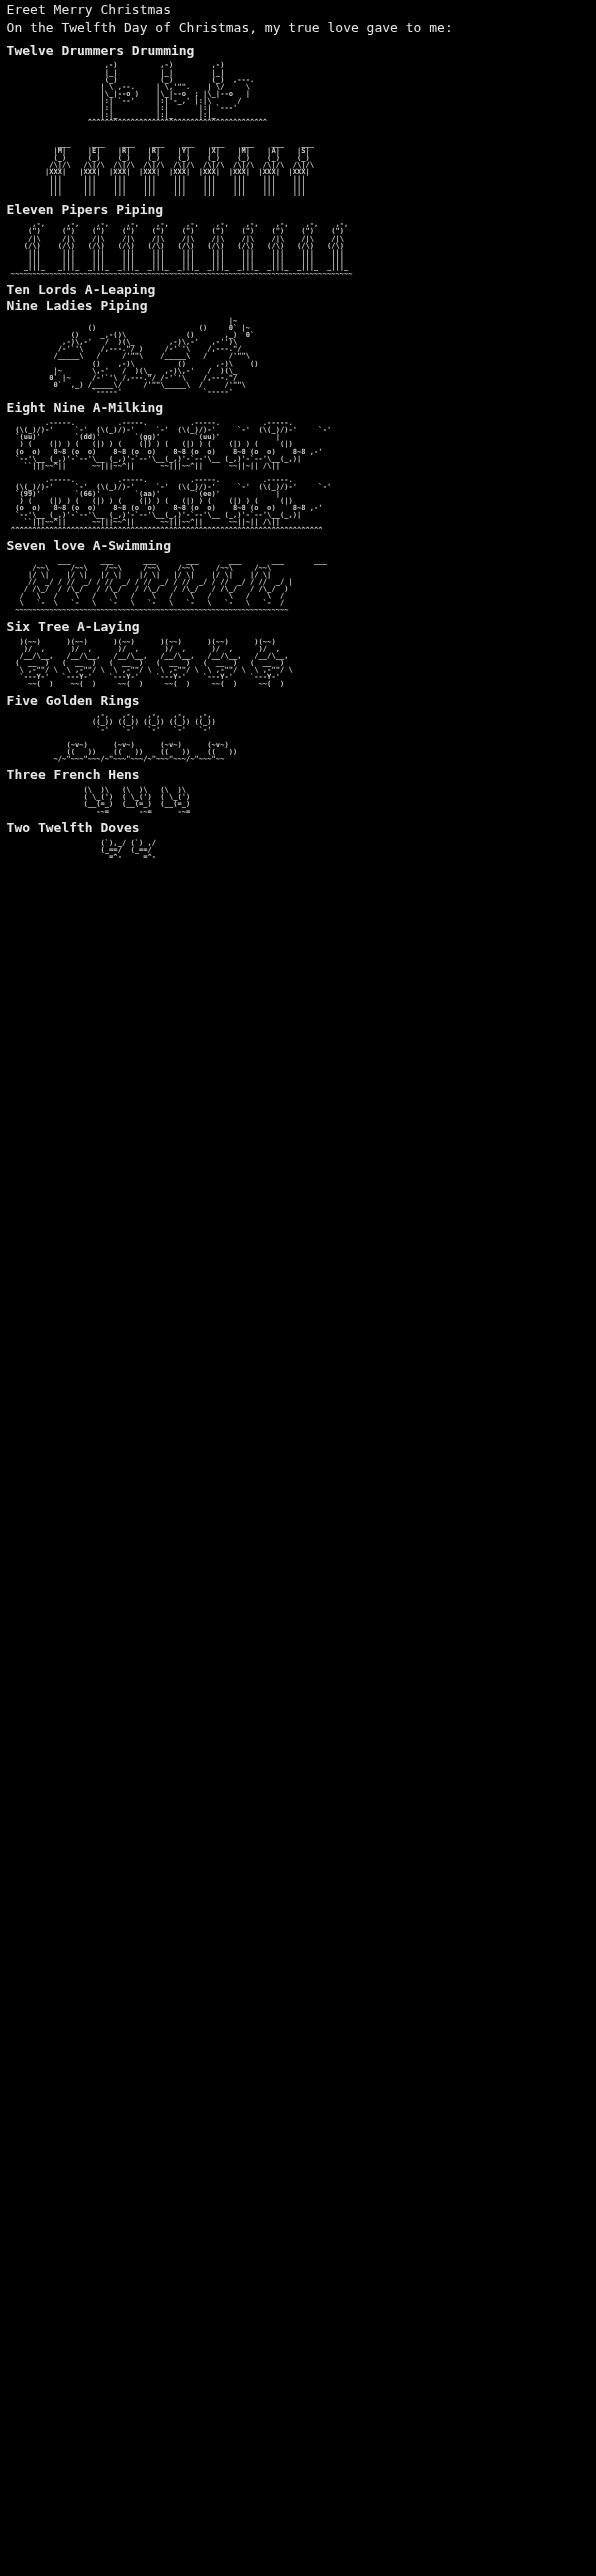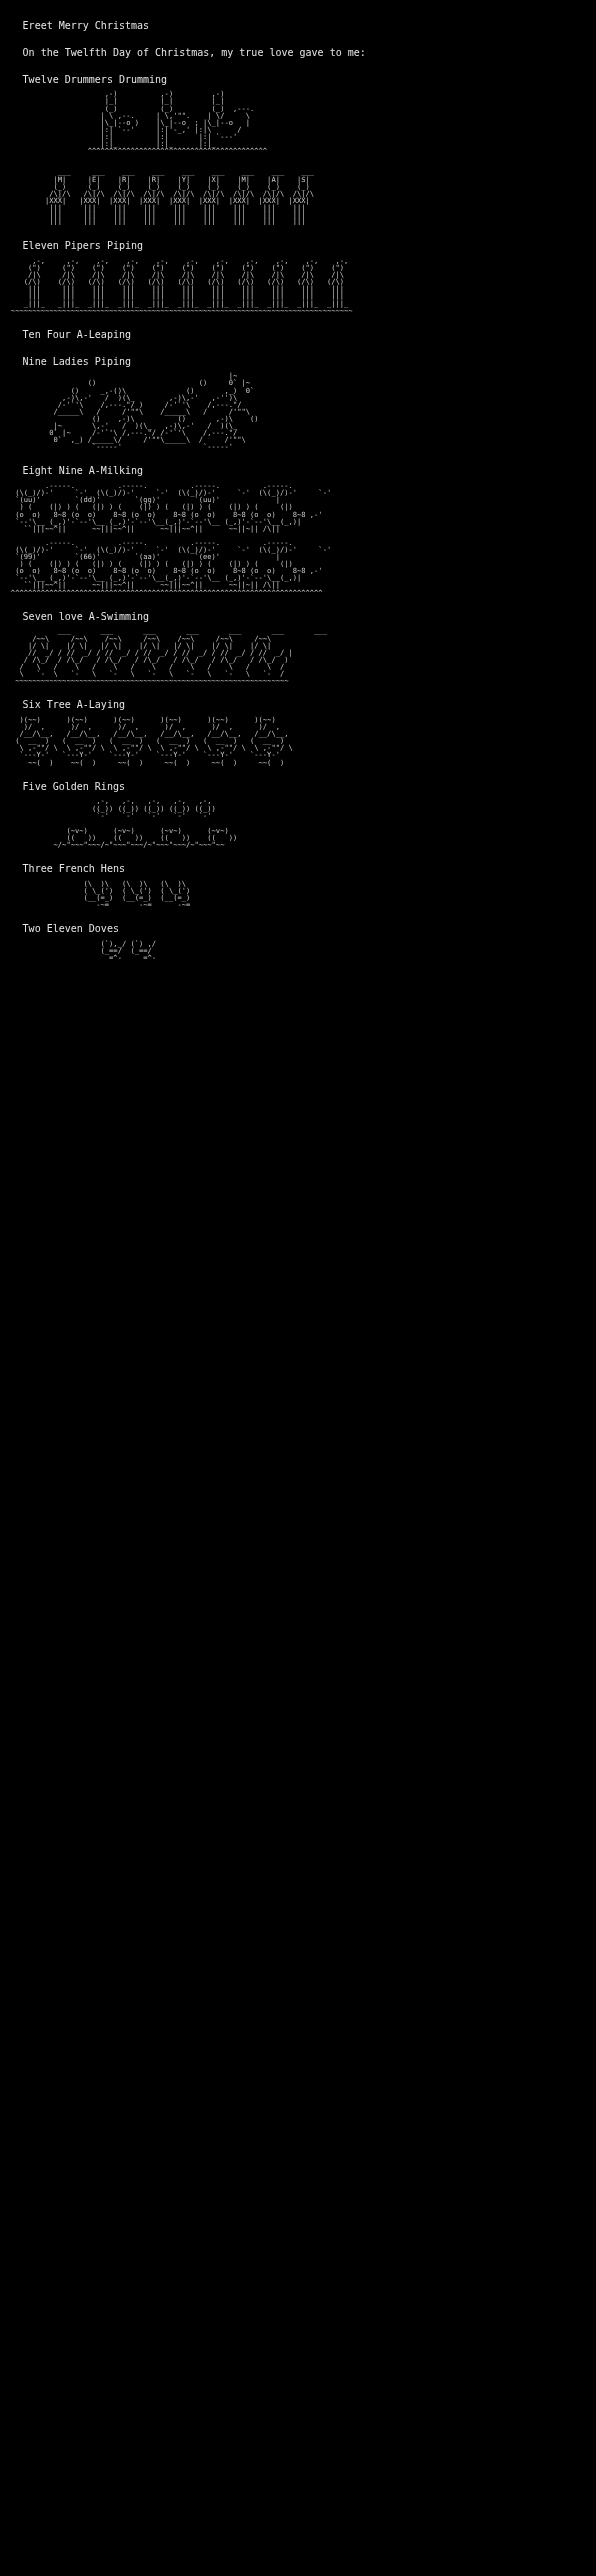--- a/index.html
+++ b/index.html
@@ -16,34 +16,35 @@
   }
   .page {
     width: 596px;
     min-height: 2576px;
     box-sizing: border-box;
     padding: 5px 6.6px 8.3px 6.6px;
     background: #000000;
   }
   .heading {
     font-family: "DejaVu Sans Mono", monospace;
-    font-size: 10px;
+    font-size: 13px;
     line-height: 10.8px;
     color: #e6e6e6;
     white-space: pre;
-    margin: 16px;
+    margin: 0;
   }
   .greet {
     margin-bottom: 7.5px;
   }
   .intro {
     margin-bottom: 11.6px;
   }
   .verse {
     margin: 0 0 5px 0;
+    font-weight: bold;
   }
   .verse-title {
     margin-bottom: 5px;
   }
   .art {
     font-family: "DejaVu Sans Mono", monospace;
     font-size: 7.1px;
     line-height: 7.1px;
     letter-spacing: 0px;
     color: #cccccc;
@@ -90,21 +91,21 @@
      (")     (")    (")    (")    (")    (")    (")    (")    (")    (")    (")
      /|\     /|\    /|\    /|\    /|\    /|\    /|\    /|\    /|\    /|\    /|\
     (/\)    (/\)   (/\)   (/\)   (/\)   (/\)   (/\)   (/\)   (/\)   (/\)   (/\)
      |||     |||    |||    |||    |||    |||    |||    |||    |||    |||    |||
      |||     |||    |||    |||    |||    |||    |||    |||    |||    |||    |||
     _|||_   _|||_  _|||_  _|||_  _|||_  _|||_  _|||_  _|||_  _|||_  _|||_  _|||_
  ~~~~~~~~~~~~~~~~~~~~~~~~~~~~~~~~~~~~~~~~~~~~~~~~~~~~~~~~~~~~~~~~~~~~~~~~~~~~~~~~</pre>
   </div>
 
   <div class="verse">
-    <div class="heading verse-title">Ten Four A-Leaping</div>
+    <div class="heading verse-title">Ten Lords A-Leaping</div>
   </div>
 
   <div class="verse">
     <div class="heading verse-title">Nine Ladies Piping</div>
     <pre class="art">                                                    |~
                    ()                        ()     0` |~
                ()     _,-()\              ()       ,_)  0`
              ,-)\,-'   /  )(\_        ,-)\,-'   ,-'')\
             /-'`'\    /,---."/ )     /-'`'\    /,---."/
            /_____\   /     /'""\    /_____\   /     /'""\
@@ -173,21 +174,21 @@
 
   <div class="verse">
     <div class="heading verse-title">Three French Hens</div>
     <pre class="art">                  (\  )\   (\  )\   (\  )\
                   ( \_(')  ( \_(')  ( \_(')
                   (__(=_)  (__(=_)  (__(=_)
                      -~=       -~=      -~=</pre>
   </div>
 
   <div class="verse">
-    <div class="heading verse-title">Two Eleven Doves</div>
+    <div class="heading verse-title">Two Twelfth Doves</div>
     <pre class="art">                      (`),_/ (`) ,/
                       (_==/  (_==/
                         =^-     =^-</pre>
   </div>
 
 
 </div>
 
 
 </body></html>

